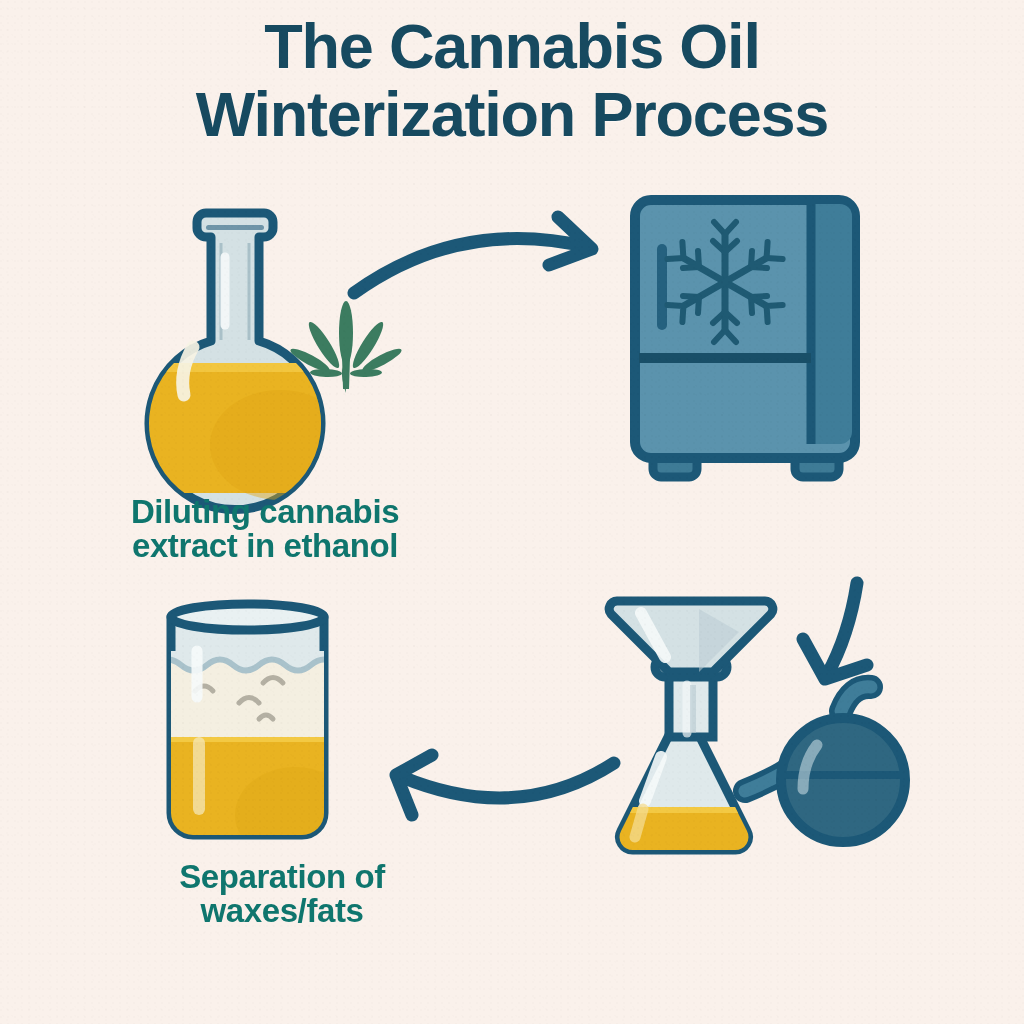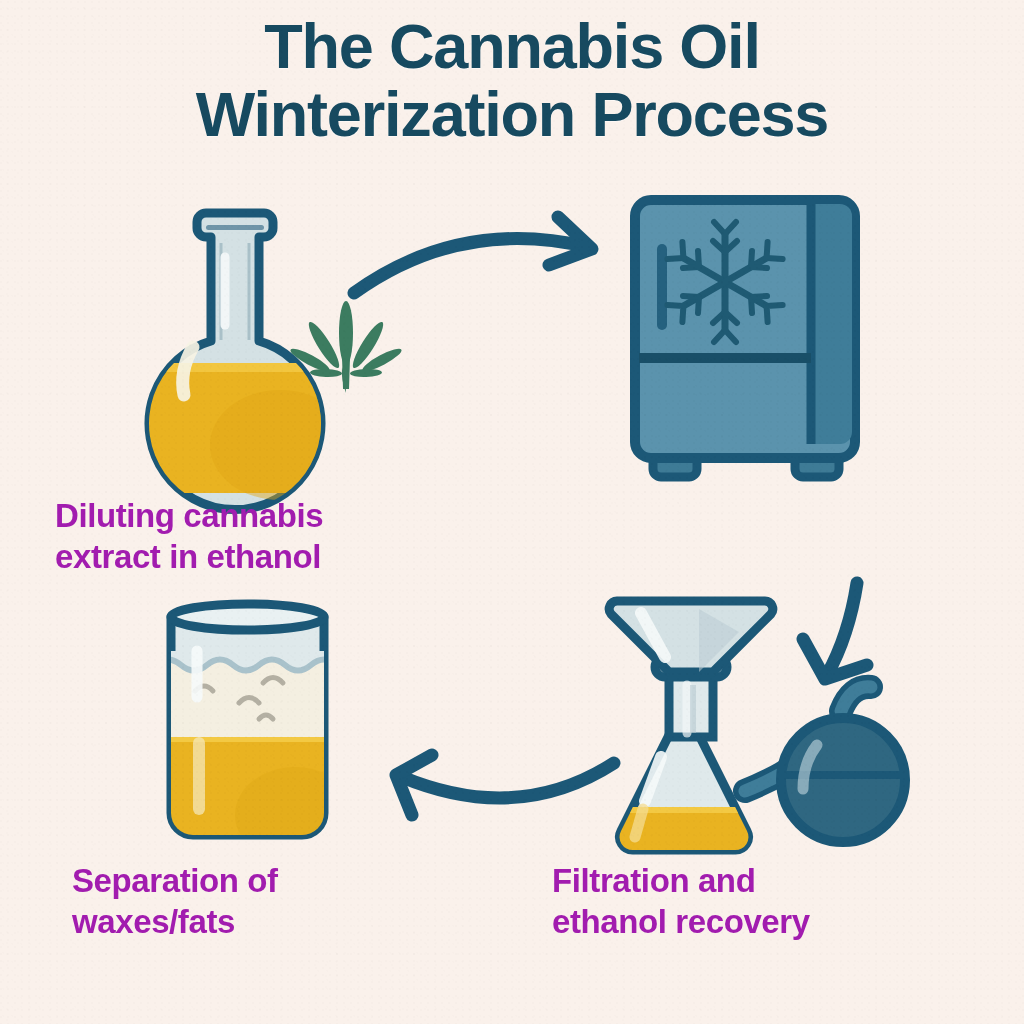--- a/index.html
+++ b/index.html
@@ -44,25 +44,25 @@
     font-size: 63px;
     line-height: 68px;
     letter-spacing: -1.2px;
     white-space: pre-line;
     text-shadow: 0 1px 0 rgba(255,255,255,.5);
   }
 
   
   .caption {
     position: absolute;
-    color: #a21caf;
+    color: #0f766e;
     font-weight: 700;
     font-size: 33px;
-    line-height: 41px;
-    text-align: left;
+    line-height: 34px;
+    text-align: center;
     white-space: pre-line;
     letter-spacing: -.4px;
   }
   .cap-1 { left: 55px;  top: 495px; width: 420px; }
   .cap-2 { left: 552px; top: 495px; width: 420px; }
   .cap-3 { left: 72px;  top: 860px; width: 420px; }
   .cap-4 { left: 552px; top: 860px; width: 420px; }
 
   .icon-box { position: absolute; }
   .icon-box svg { display: block; overflow: visible; }
@@ -254,16 +254,14 @@
     <svg viewBox="0 0 260 120" width="260" height="120">
       <path d="M246 28 Q150 90 34 42" fill="none" stroke="#1c5877" stroke-width="13" stroke-linecap="round"></path>
       <path d="M64 20 L28 40 L44 80" fill="none" stroke="#1c5877" stroke-width="13" stroke-linecap="round" stroke-linejoin="round"></path>
     </svg>
   </div>
 
   <div class="caption cap-1">Diluting cannabis
 extract in ethanol</div>
   <div class="caption cap-3">Separation of
 waxes/fats</div>
-  <div class="caption cap-4">Filtration and
-ethanol recovery</div>
 
 </div>
 
 </body></html>

